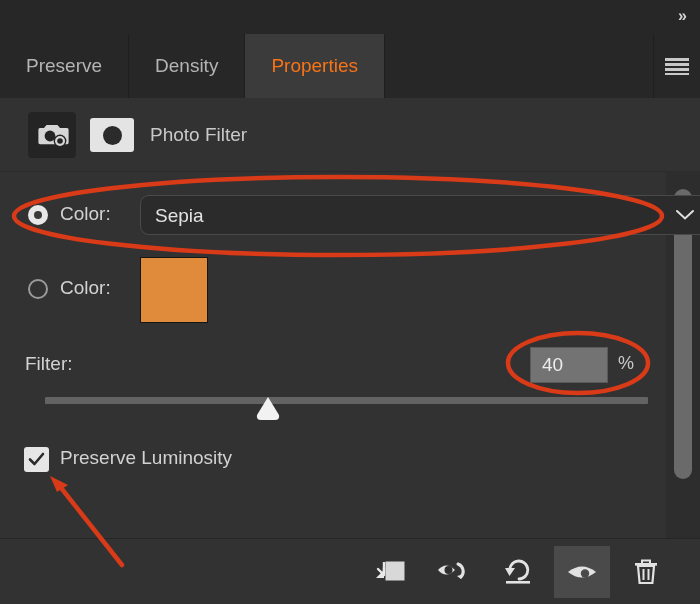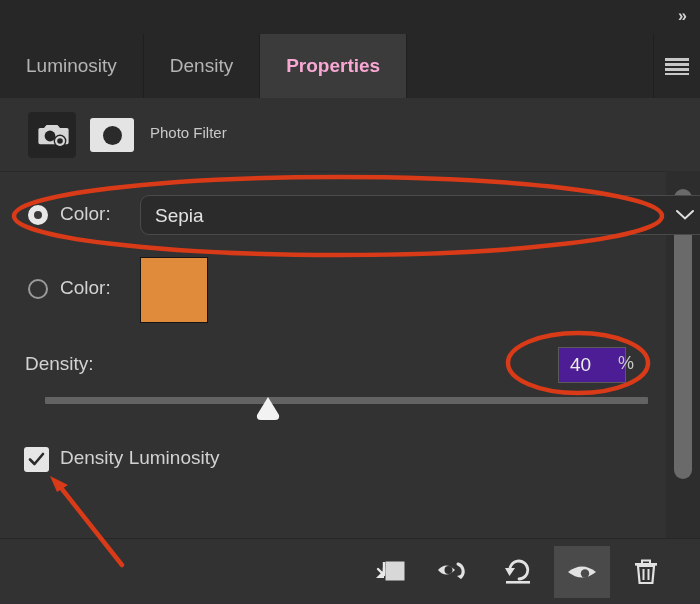--- a/index.html
+++ b/index.html
@@ -52,22 +52,22 @@
     padding: 0 26px;
     font-size: 19px;
     color: #b4b4b4;
     background: #272727;
     border-right: 1px solid #1f1f1f;
     cursor: pointer;
     white-space: nowrap;
   }
   .tab.active {
     background: #3b3b3b;
-    color: #f9a8d4;
-    font-weight: bold;
+    color: #f97316;
+    font-weight: normal;
   }
   .tab-filler {
     flex: 1;
     background: #272727;
     border-right: 1px solid #1f1f1f;
   }
   .panel-menu {
     width: 46px;
     background: #272727;
     display: flex;
@@ -115,21 +115,21 @@
     cursor: pointer;
   }
   .mask-dot {
     width: 19px; height: 19px;
     border-radius: 50%;
     background: #2b2b2b;
   }
   .fx-title {
     position: absolute;
     left: 150px; top: 26px;
-    font-size: 15px;
+    font-size: 19px;
     color: #c9c9c9;
   }
 
   
   .content {
     position: absolute;
     left: 0; top: 73px;
     width: 700px; height: 367px;
   }
 
@@ -207,26 +207,25 @@
 
   
   .row-density {
     position: absolute;
     left: 0; top: 172px;
     width: 700px; height: 80px;
   }
   .num-field {
     position: absolute;
     left: 530px; top: 4px;
-    width: 68px; height: 36px;
-    background: #4c1d95;
+    width: 78px; height: 36px;
+    background: #737373;
     border: 1px solid #5a5a5a;
     box-sizing: border-box;
     cursor: text;
-    margin-left: 28px;
   }
   .num-value {
     position: absolute;
     left: 11px; top: 6px;
     font-size: 19px;
     color: #ececec;
   }
   .pct {
     position: absolute;
     left: 618px; top: 10px;
@@ -317,21 +316,21 @@
 </head>
 <body>
 
 <div id="app">
 
   <div class="top-strip">
     <div class="expand-arrows">»</div>
   </div>
 
   <div class="tabbar">
-    <div class="tab">Luminosity</div>
+    <div class="tab">Preserve</div>
     <div class="tab">Density</div>
     <div class="tab active">Properties</div>
     <div class="tab-filler"></div>
     <div class="panel-menu">
       <svg class="hamburger" width="24" height="18" viewBox="0 0 24 18">
         <rect x="0" y="1" width="24" height="3" fill="#c8c8c8"></rect>
         <rect x="0" y="6" width="24" height="3" fill="#c8c8c8"></rect>
         <rect x="0" y="11" width="24" height="3" fill="#c8c8c8"></rect>
         <rect x="0" y="16" width="24" height="2" fill="#c8c8c8"></rect>
       </svg>
@@ -373,38 +372,38 @@
         </div>
       </div>
 
       <div class="row-color">
         <div class="radio off" style="left:28px; top:22px;"></div>
         <div class="row-label" style="left:60px; top:20px;">Color:</div>
         <div class="swatch" style="background: rgb(224, 138, 60);"></div>
       </div>
 
       <div class="row-density">
-        <div class="row-label" style="left:25px; top:10px;">Density:</div>
+        <div class="row-label" style="left:25px; top:10px;">Filter:</div>
         <div class="num-field">
           <div class="num-value">40</div>
         </div>
         <div class="pct">%</div>
         <div class="slider-track"></div>
         <svg class="slider-handle" viewBox="0 0 30 30" style="left: 253.11px;">
           <path d="M15 4 L26 22 Q27 27 22 27 L8 27 Q3 27 4 22 Z" fill="#f2f2f2"></path>
         </svg>
       </div>
 
       <div class="row-preserve">
         <div class="checkbox">
           <svg class="check-mark" width="17" height="17" viewBox="0 0 17 17">
             <path d="M2 8.5 L6.5 13 L15 3" stroke="#2b2b2b" stroke-width="2.6" fill="none" stroke-linecap="round" stroke-linejoin="round"></path>
           </svg>
         </div>
-        <div class="row-label" style="left:60px; top:4px;">Density Luminosity</div>
+        <div class="row-label" style="left:60px; top:4px;">Preserve Luminosity</div>
       </div>
 
     </div>
   </div>
 
   <div class="toolbar">
 
     <div class="tb-btn">
       <svg width="34" height="28" viewBox="0 0 34 28">
         <rect x="13" y="4" width="18" height="18" fill="#d8d8d8" stroke="#d8d8d8" stroke-width="1"></rect>

